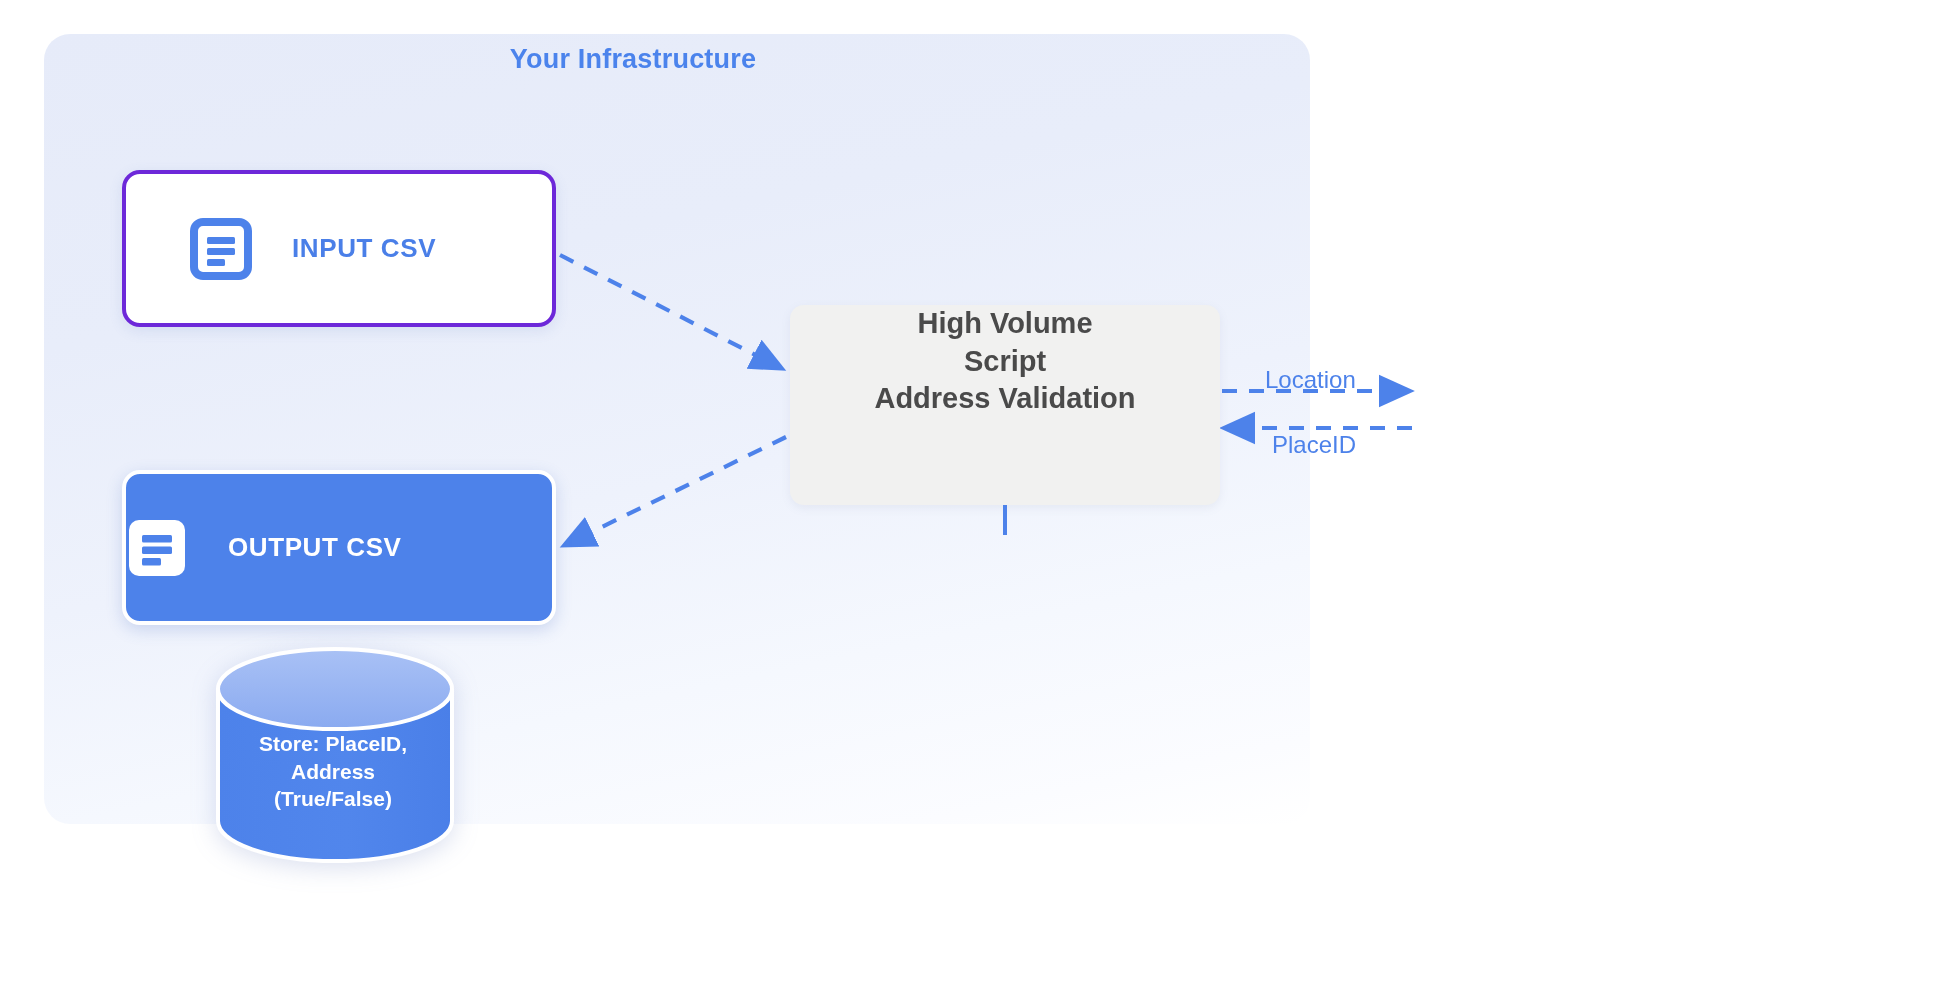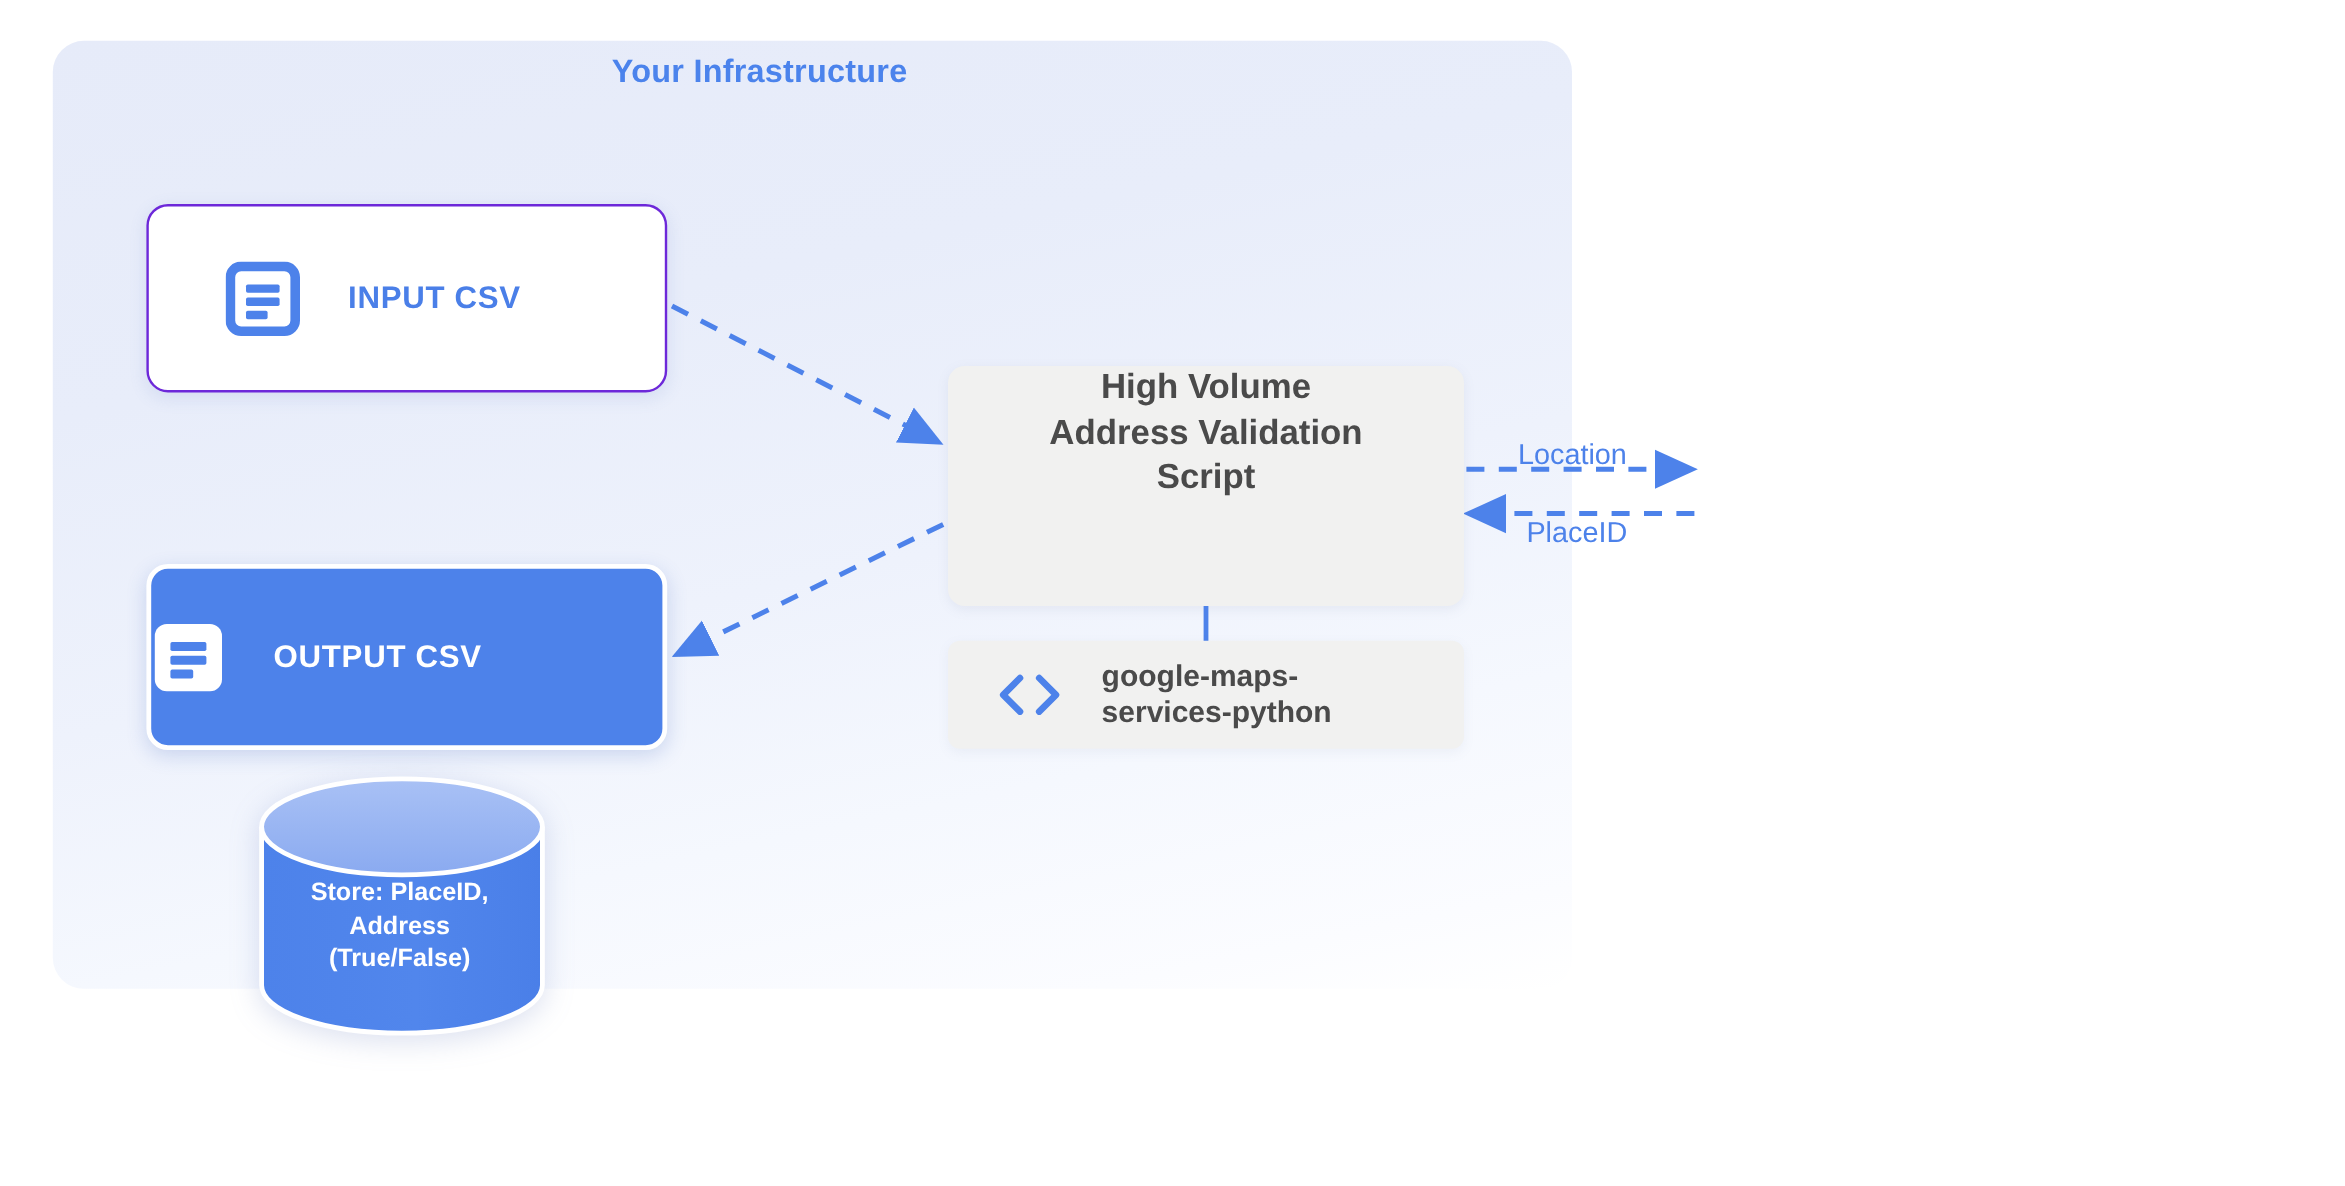--- a/index.html
+++ b/index.html
@@ -59,21 +59,21 @@
     border-radius: 18px;
   }
 
   
   .input-csv {
     left: 122px;
     top: 170px;
     width: 434px;
     height: 157px;
     background: #ffffff;
-    border: 2px solid #6d28d9;
+    border: 4px solid #6d28d9;
     box-shadow: 0 4px 14px rgba(90,120,190,0.14);
     padding-left: 64px;
   }
   .input-csv .label {
     font-size: 26px;
     font-weight: bold;
     color: #4a7fe8;
     letter-spacing: .6px;
     margin-left: 40px;
   }
@@ -266,35 +266,25 @@
   </svg>
   <div class="db-text">
     <div>Store: PlaceID,</div>
     <div>Address</div>
     <div>(True/False)</div>
   </div>
 
   <div class="card script-box">
     <div class="title">
       <div>High Volume</div>
+      <div>Script</div>
       <div>Address Validation</div>
-      <div>Script</div>
     </div>
   </div>
 
   <div class="lib-connector"></div>
 
-  <div class="card lib-box">
-    <svg class="code-icon" viewBox="0 0 60 42" xmlns="http://www.w3.org/2000/svg">
-      <path d="M22,7 L8,21 L22,35" fill="none" stroke="#4d82ea" stroke-width="5.5" stroke-linecap="round" stroke-linejoin="round"></path>
-      <path d="M38,7 L52,21 L38,35" fill="none" stroke="#4d82ea" stroke-width="5.5" stroke-linecap="round" stroke-linejoin="round"></path>
-    </svg>
-    <div class="label">
-      <div>google-maps-</div>
-      <div>services-python</div>
-    </div>
-  </div>
 
   <div class="arrow-label label-location">Location</div>
   <div class="arrow-label label-placeid">PlaceID</div>
 
 
 </div>
 
 </body></html>

